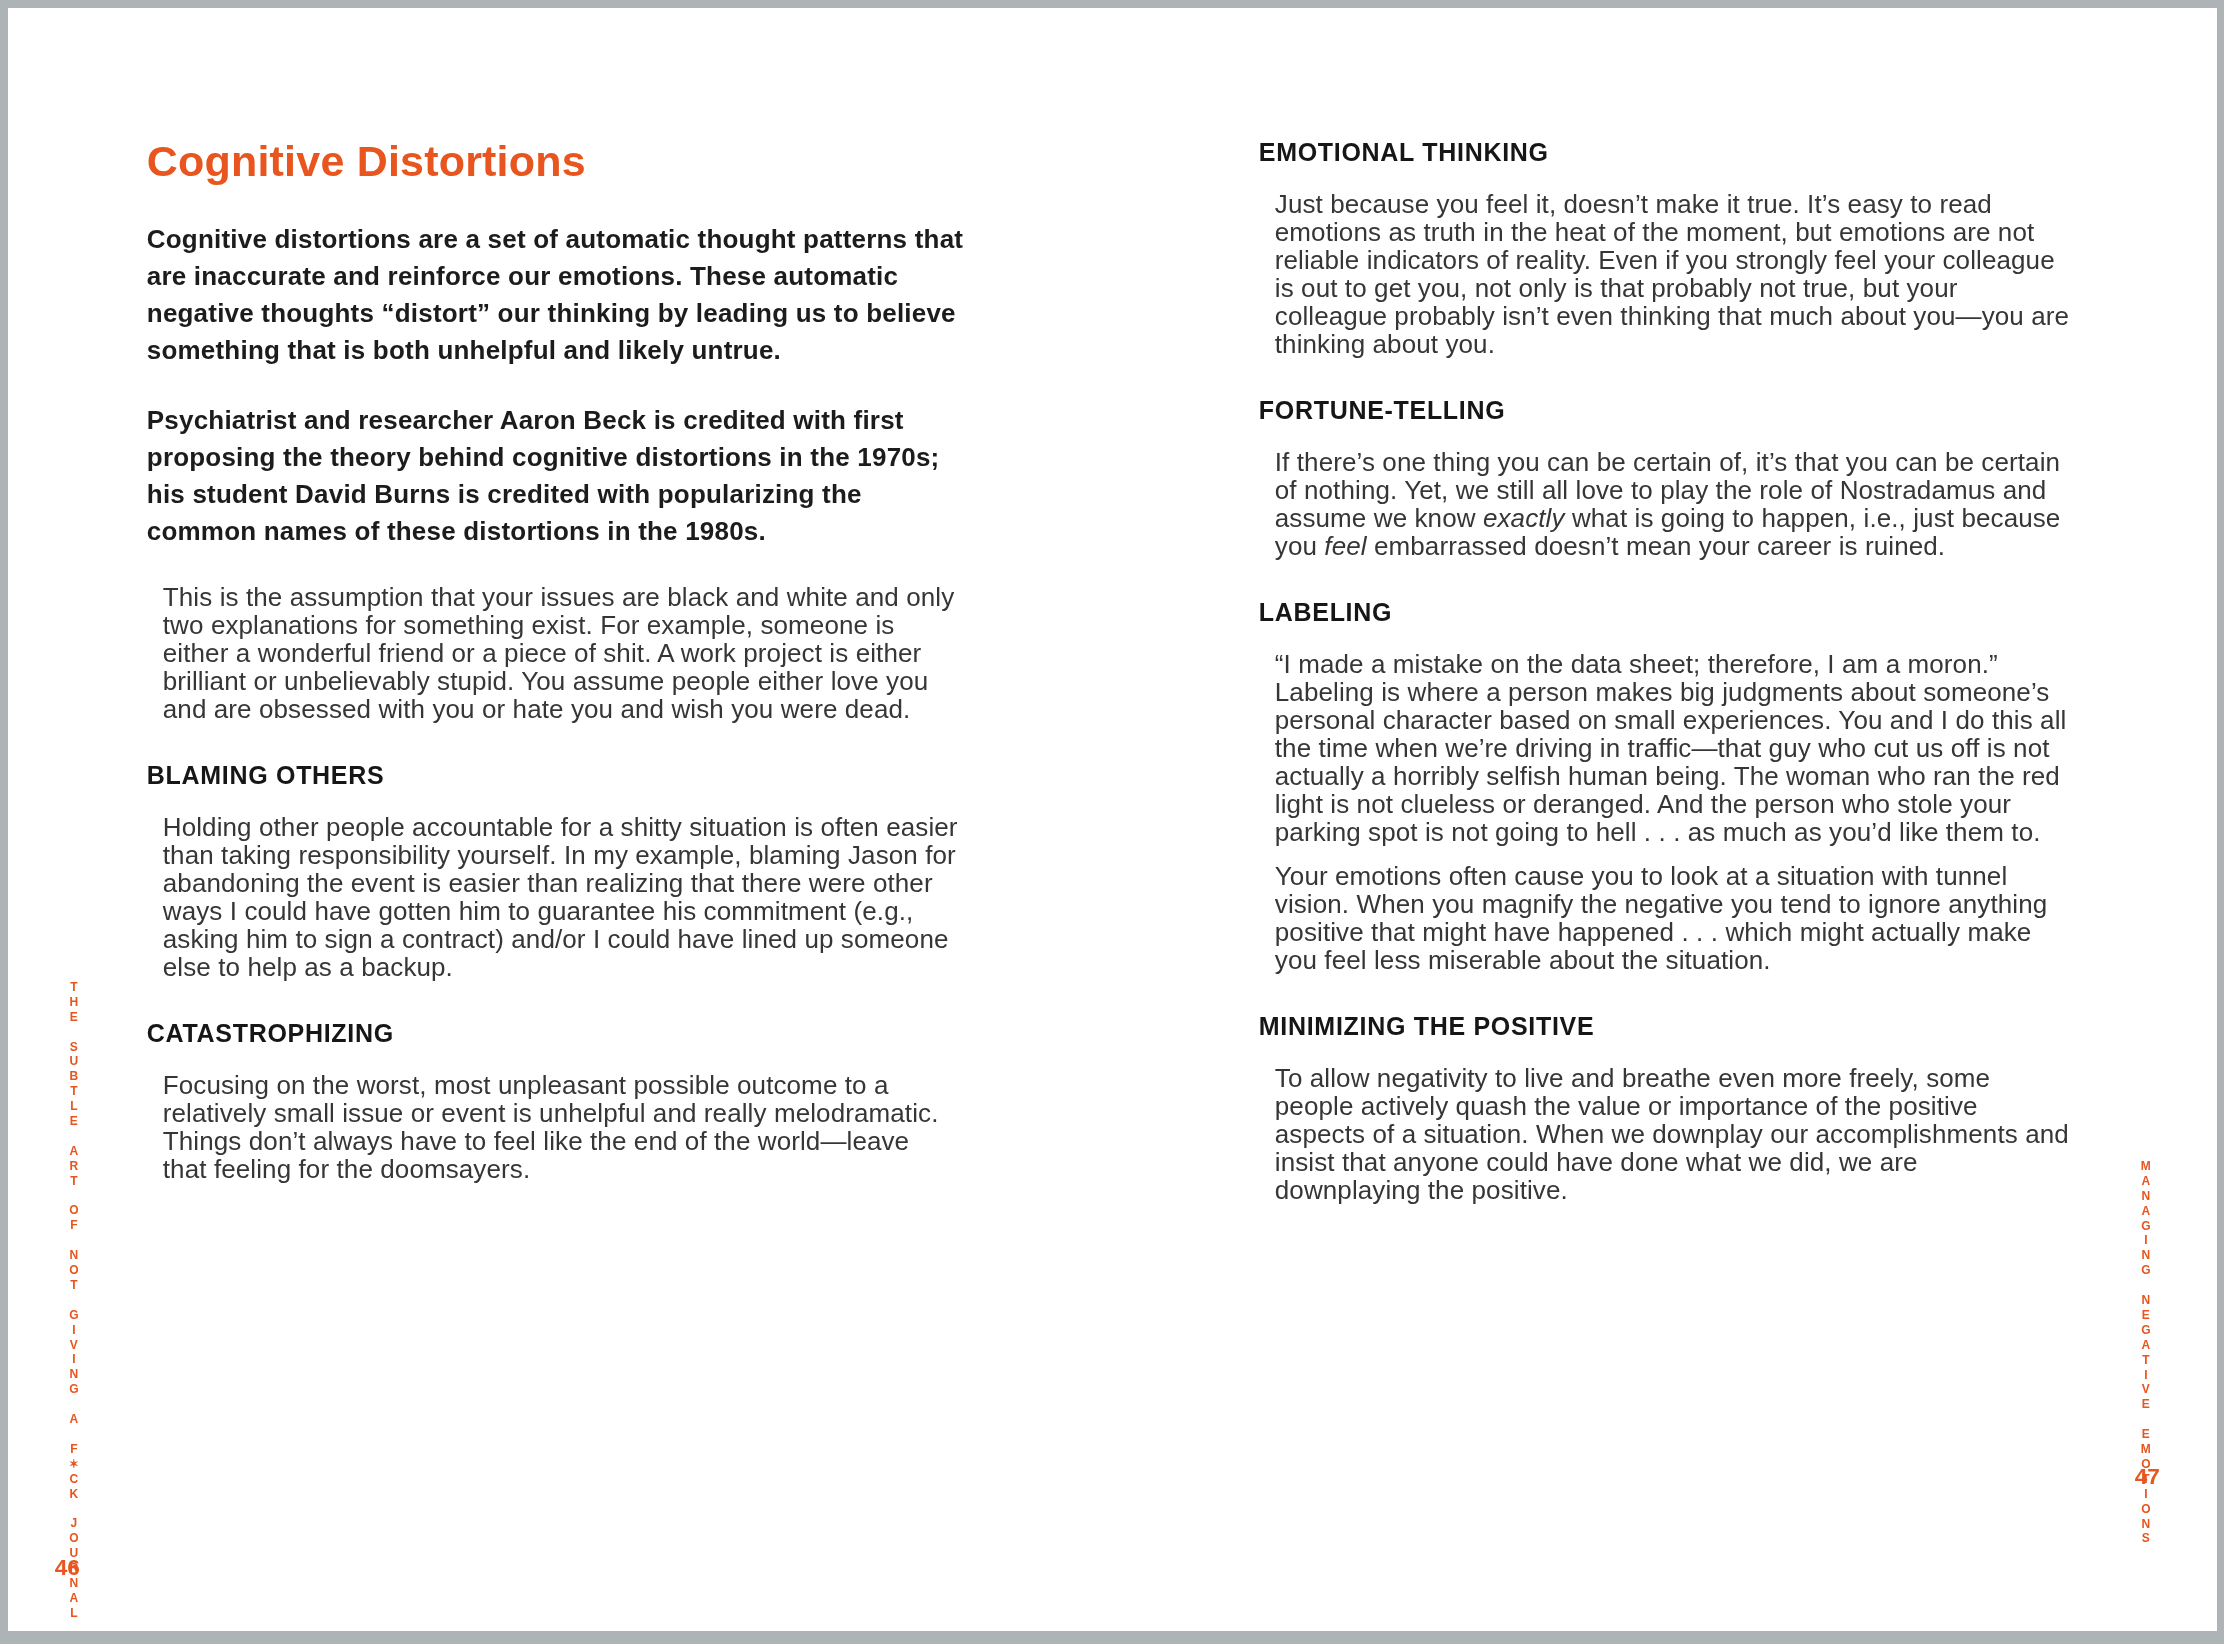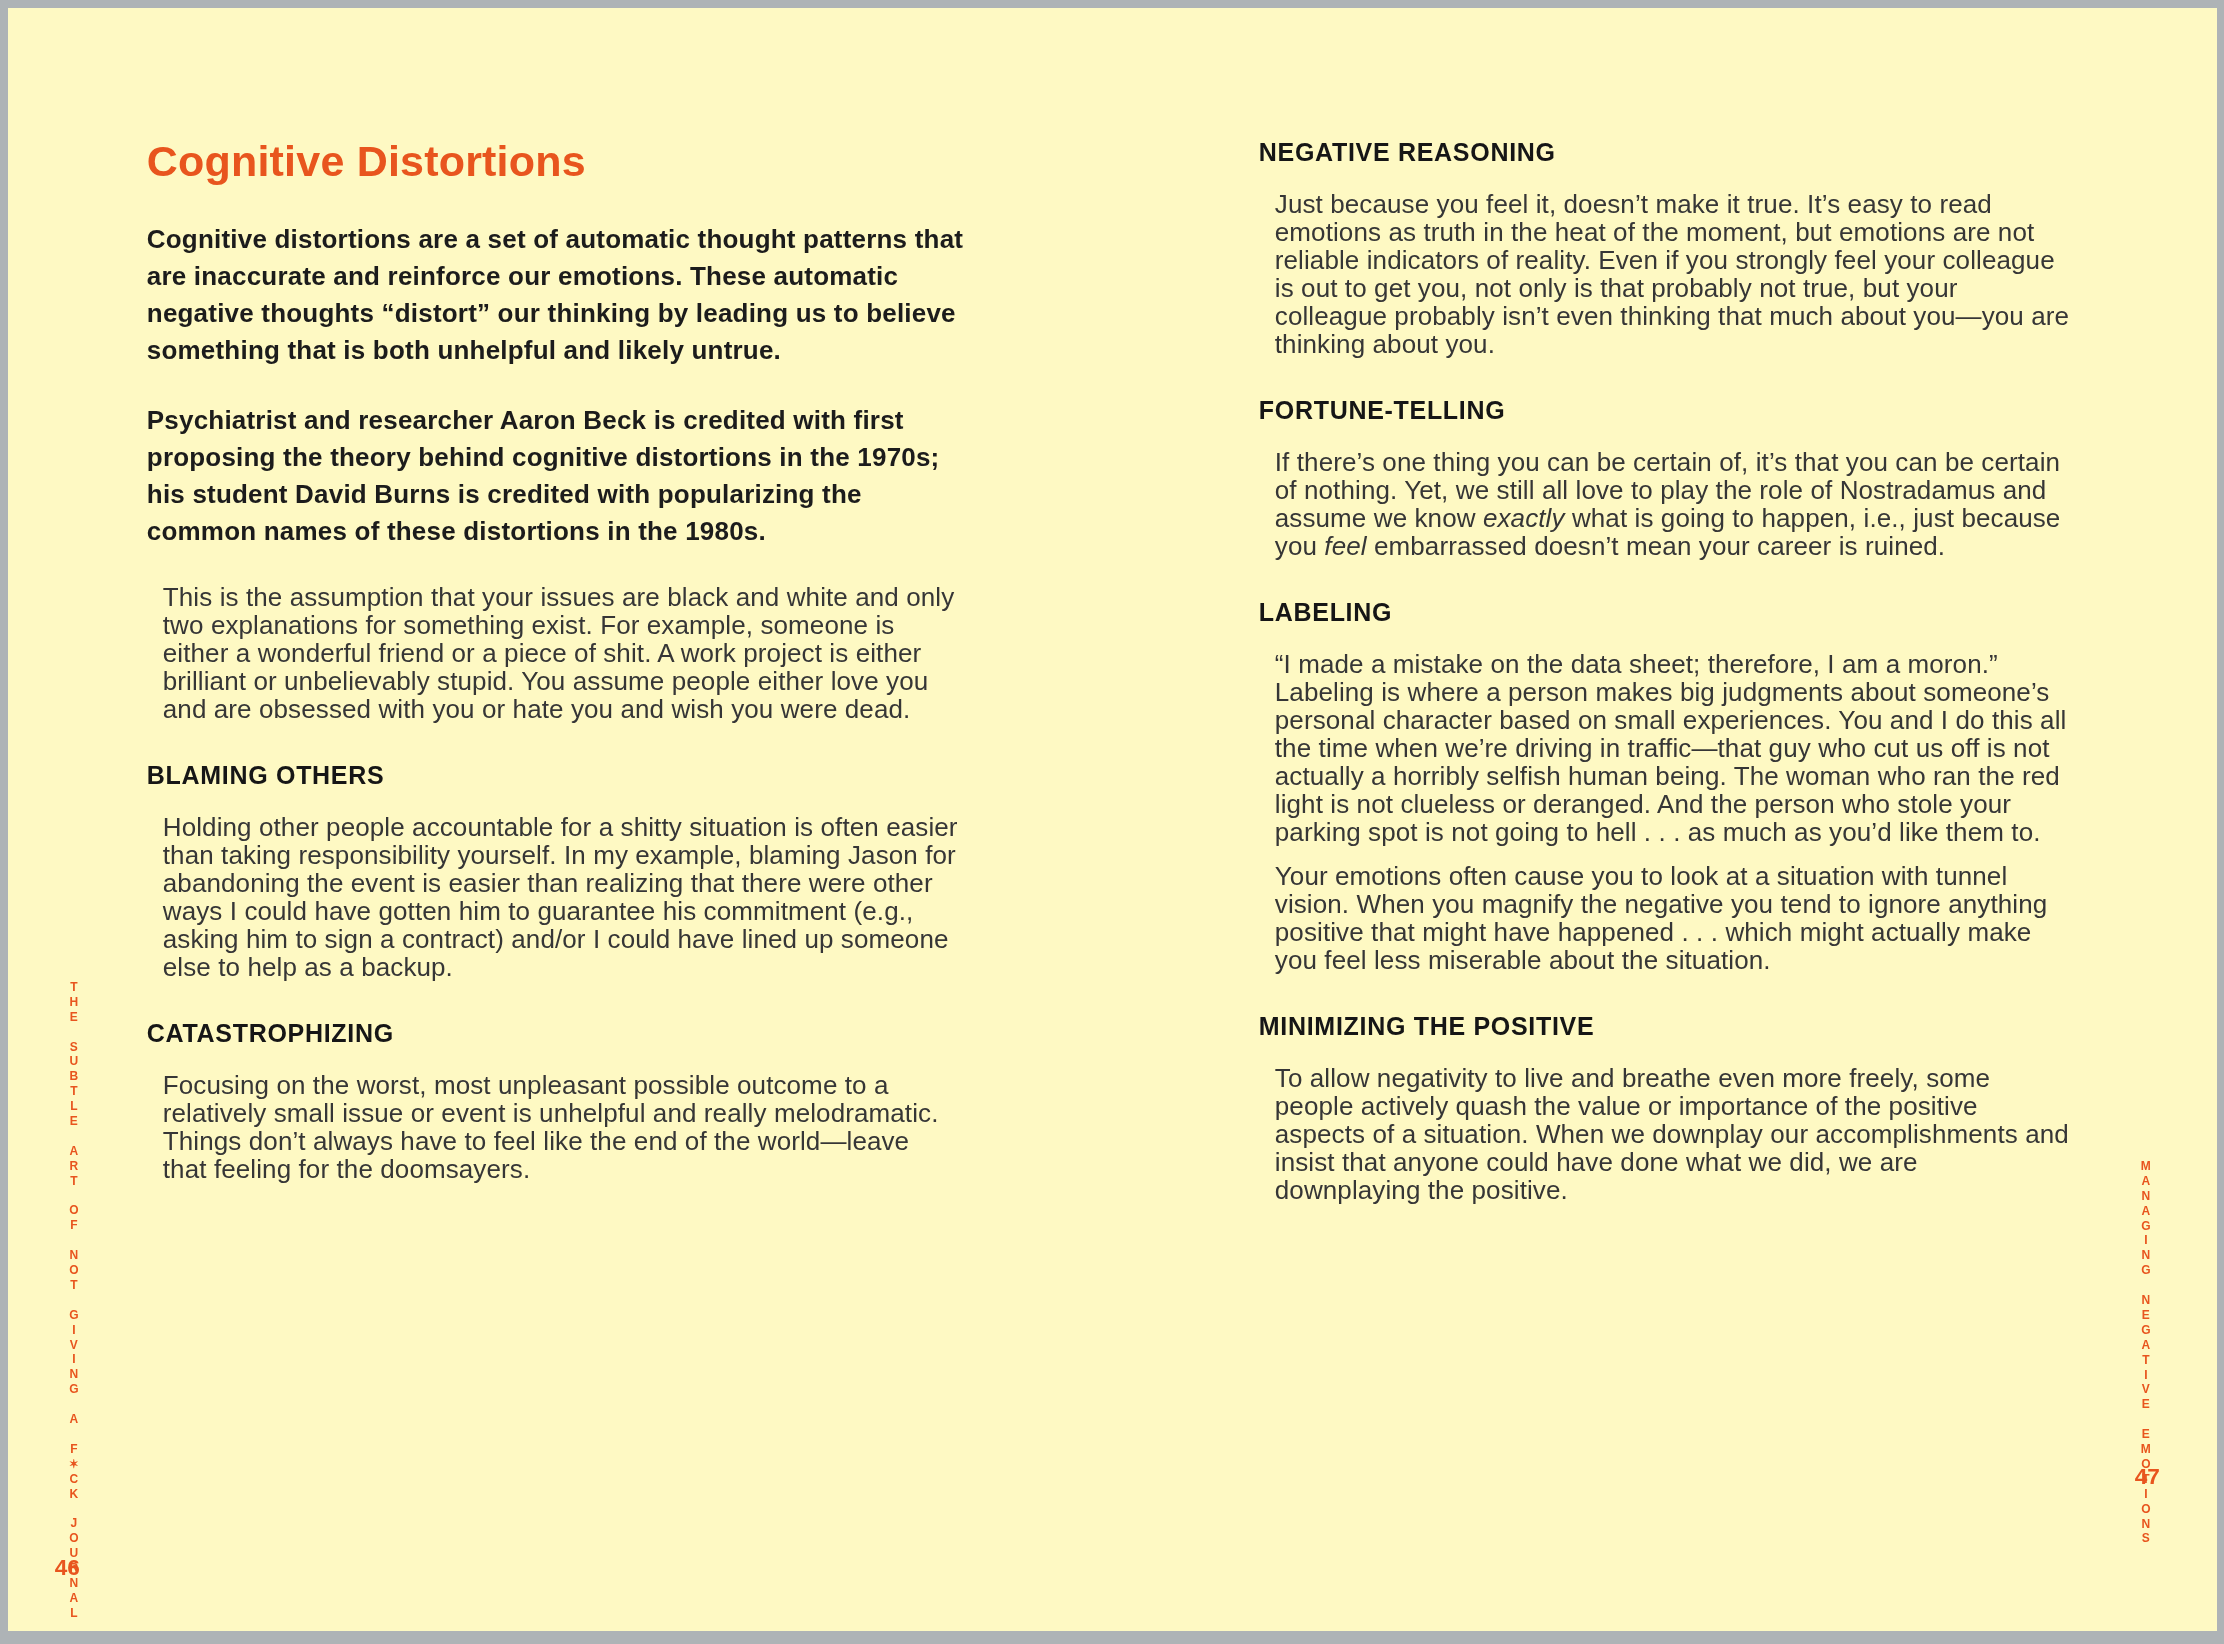--- a/index.html
+++ b/index.html
@@ -8,21 +8,21 @@
     width: 2225px;
     height: 1644px;
     position: relative;
     background: #aeb3b6;
     font-family: "Liberation Sans", sans-serif;
     -webkit-font-smoothing: antialiased;
   }
   .spread {
     position: absolute;
     left: 7.8px; top: 7.8px; right: 7.8px; bottom: 13px;
-    background: #fef9c3;
+    background: #ffffff;
     overflow: hidden;
     padding-left: 44px;
   }
   .col {
     position: absolute;
     width: 827px;
     top: 130px;
   }
   .col-left  { left: 139px; }
   .col-right { left: 1251px; }
@@ -105,21 +105,21 @@
     </div>
 
     <div class="section">
       <h2 class="heading">CATASTROPHIZING</h2>
       <p class="body">Focusing on the worst, most unpleasant possible outcome to a relatively small issue or event is unhelpful and really melodramatic. Things don’t always have to feel like the end of the world—leave that feeling for the doomsayers.</p>
     </div>
   </div>
 
   <div class="col col-right">
     <div class="section">
-      <h2 class="heading">NEGATIVE REASONING</h2>
+      <h2 class="heading">EMOTIONAL THINKING</h2>
       <p class="body">Just because you feel it, doesn’t make it true. It’s easy to read emotions as truth in the heat of the moment, but emotions are not reliable indicators of reality. Even if you strongly feel your colleague is out to get you, not only is that probably not true, but your colleague probably isn’t even thinking that much about you—you are thinking about you.</p>
     </div>
 
     <div class="section">
       <h2 class="heading">FORTUNE-TELLING</h2>
       <p class="body">If there’s one thing you can be certain of, it’s that you can be certain of nothing. Yet, we still all love to play the role of Nostradamus and assume we know <em>exactly</em> what is going to happen, i.e., just because you <em>feel</em> embarrassed doesn’t mean your career is ruined.</p>
     </div>
 
     <div class="section">
       <h2 class="heading">LABELING</h2>

